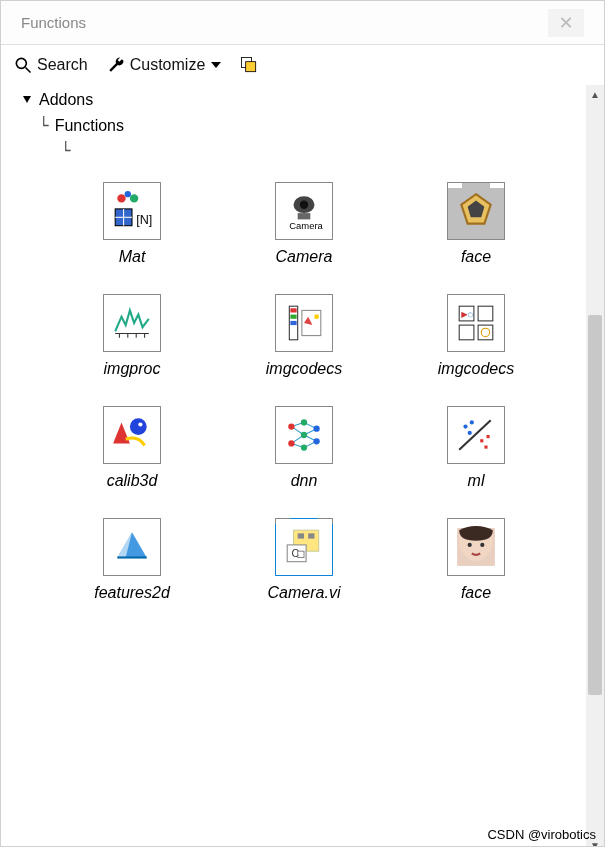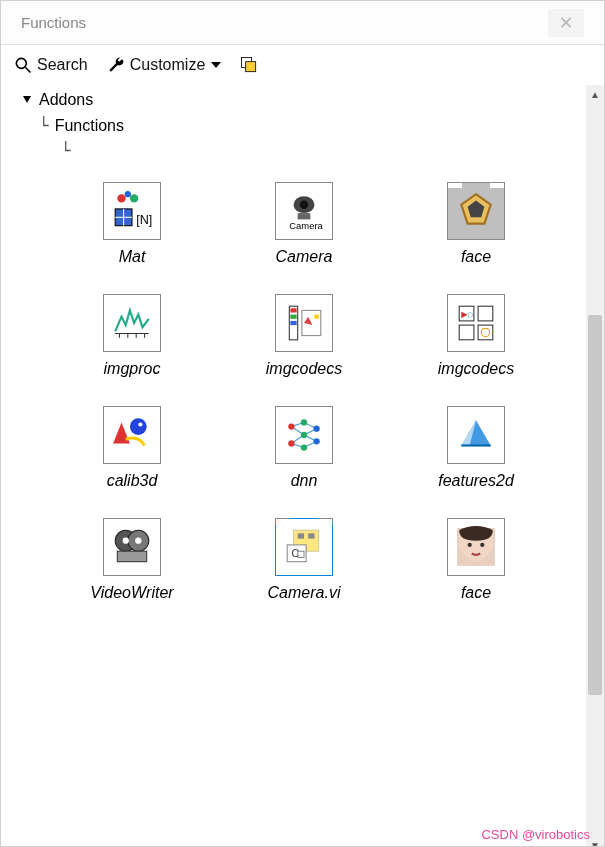--- a/index.html
+++ b/index.html
@@ -169,24 +169,24 @@
     .scroll-thumb {
       position: absolute;
       left: 2px; right: 2px;
       top: 230px;
       height: 380px;
       background: #c8c8c8;
       border-radius: 2px;
     }
     .watermark {
       position: absolute;
-      right: 14px;
+      right: 8px;
       bottom: 4px;
       font-size: 13px;
-      color: #ec4899;
+      color: #000000;
       font-style: normal;
     }
   </style>
 </head>
 <body>
 
 <div class="titlebar">
   <span class="titlebar-text">Functions</span>
   <div class="close-btn">
     <span>✕</span>
@@ -362,49 +362,51 @@
                 <circle cx="20" cy="20" r="3" fill="#2a6"></circle>
                 <circle cx="20" cy="32" r="3" fill="#2a6"></circle>
                 <circle cx="32" cy="14" r="3" fill="#26d"></circle>
                 <circle cx="32" cy="26" r="3" fill="#26d"></circle>
             </svg>
           </div>
         </div>
         <span class="pal-label">dnn</span>
       </div>
 
+      <div class="pal-item">
+        <div class="icon-box">
+          <div class="icon-inner">
+            <svg viewBox="0 0 40 40">
+                <line x1="4" y1="34" x2="34" y2="6" stroke="#333" stroke-width="2"></line>
+                <circle cx="10" cy="12" r="2" fill="#26d"></circle>
+                <circle cx="16" cy="8" r="2" fill="#26d"></circle>
+                <circle cx="14" cy="18" r="2" fill="#26d"></circle>
+                <rect x="24" y="24" width="3" height="3" fill="#d33"></rect>
+                <rect x="30" y="20" width="3" height="3" fill="#d33"></rect>
+                <rect x="28" y="30" width="3" height="3" fill="#d33"></rect>
+              </svg>
+          </div>
+        </div>
+        <span class="pal-label">ml</span>
+      </div>
 
 
       <div class="pal-item">
         <div class="icon-box">
           <div class="icon-inner">
             <svg viewBox="0 0 40 40">
                 <polygon points="6,30 20,6 34,30" fill="#28d" opacity="0.85"></polygon>
                 <polygon points="6,30 20,6 14,30" fill="#fff" opacity="0.6"></polygon>
                 <line x1="6" y1="30" x2="34" y2="30" stroke="#06a" stroke-width="2"></line>
               </svg>
           </div>
         </div>
         <span class="pal-label">features2d</span>
       </div>
 
-      <div class="pal-item">
-        <div class="icon-box">
-          <div class="icon-inner">
-            <svg viewBox="0 0 40 40">
-                <circle cx="14" cy="14" r="10" fill="#555" stroke="#222"></circle>
-                <circle cx="26" cy="14" r="10" fill="#777" stroke="#222"></circle>
-                <circle cx="14" cy="14" r="3" fill="#fff"></circle>
-                <circle cx="26" cy="14" r="3" fill="#fff"></circle>
-                <rect x="6" y="24" width="28" height="10" fill="#999" stroke="#333"></rect>
-              </svg>
-          </div>
-        </div>
-        <span class="pal-label">VideoWriter</span>
-      </div>
 
       <div class="pal-item selected">
         <div class="icon-box">
           <div class="icon-inner">
             <svg viewBox="0 0 40 40">
                 <rect x="10" y="4" width="24" height="20" fill="#ffe680" stroke="#cc9"></rect>
                 <rect x="14" y="7" width="6" height="5" fill="#888"></rect>
                 <rect x="24" y="7" width="6" height="5" fill="#888"></rect>
                 <rect x="4" y="18" width="18" height="16" fill="#fff" stroke="#888"></rect>
                 <text x="8" y="30" font-size="10" fill="#333">C</text>

